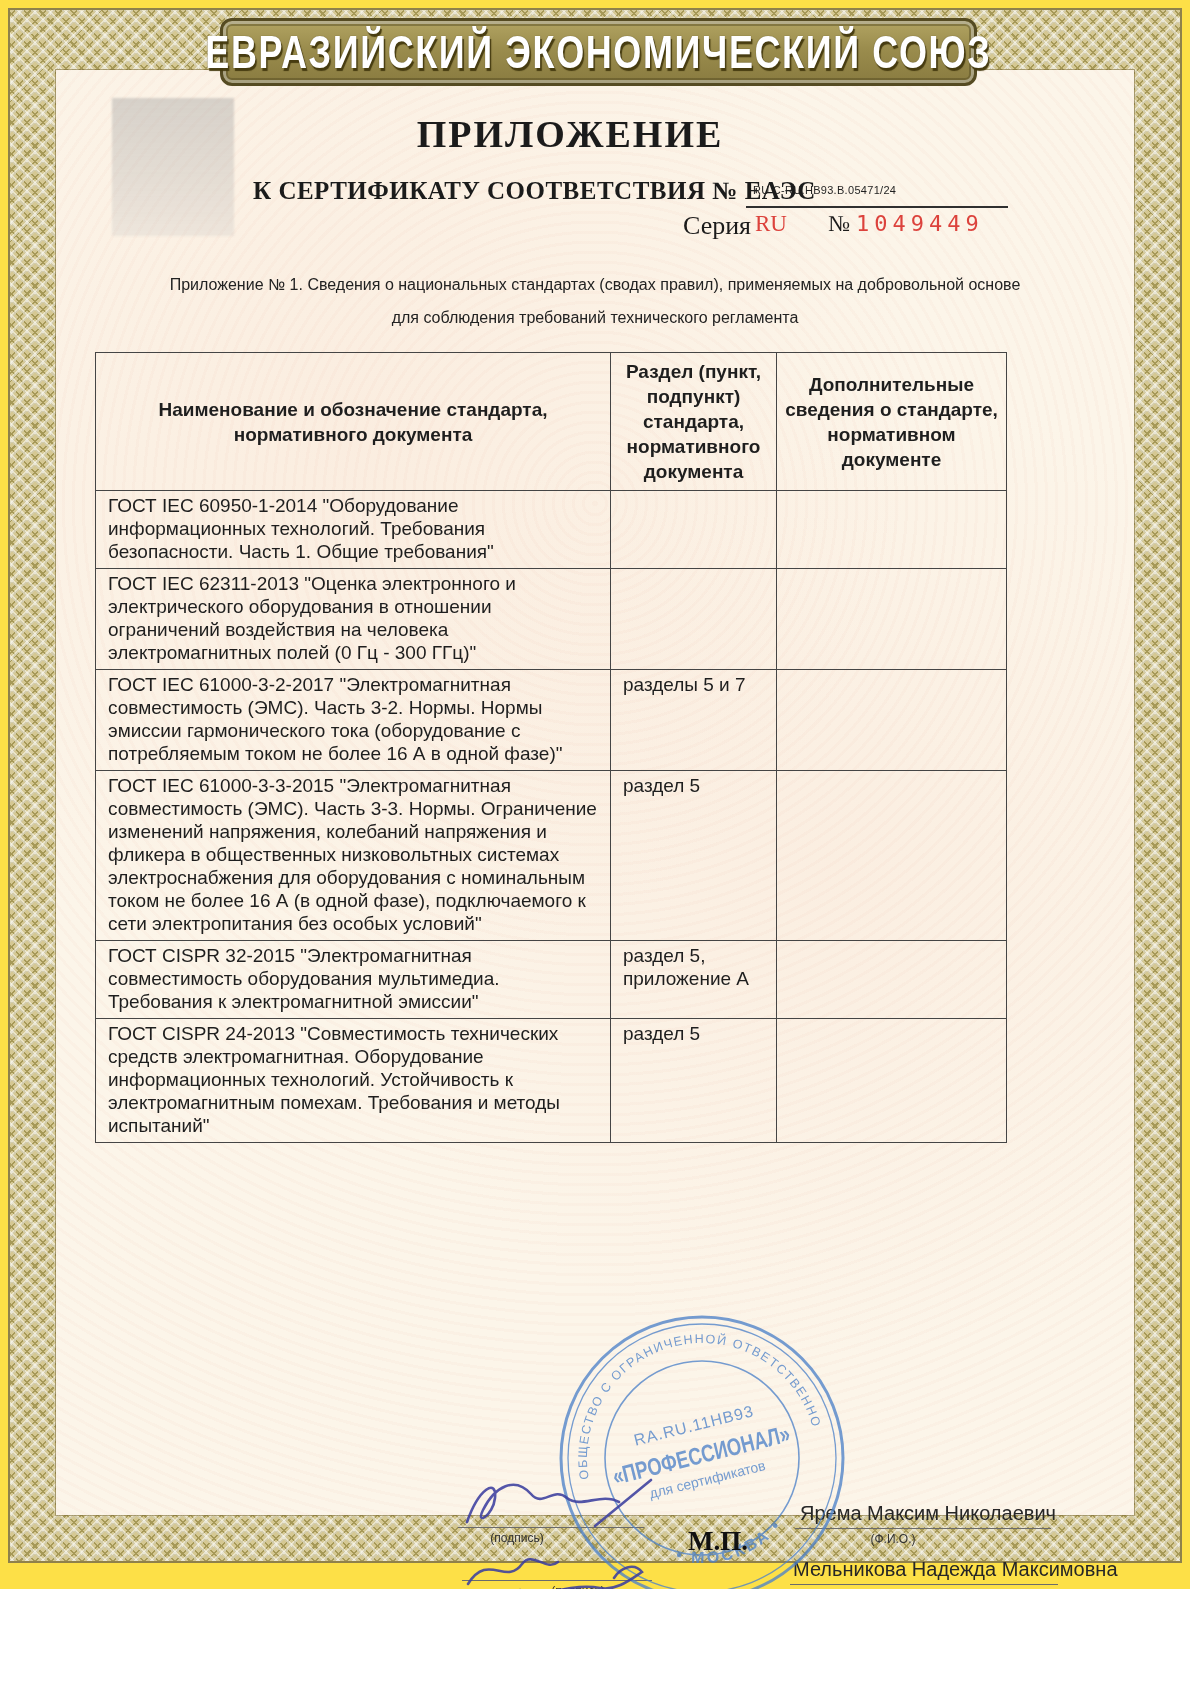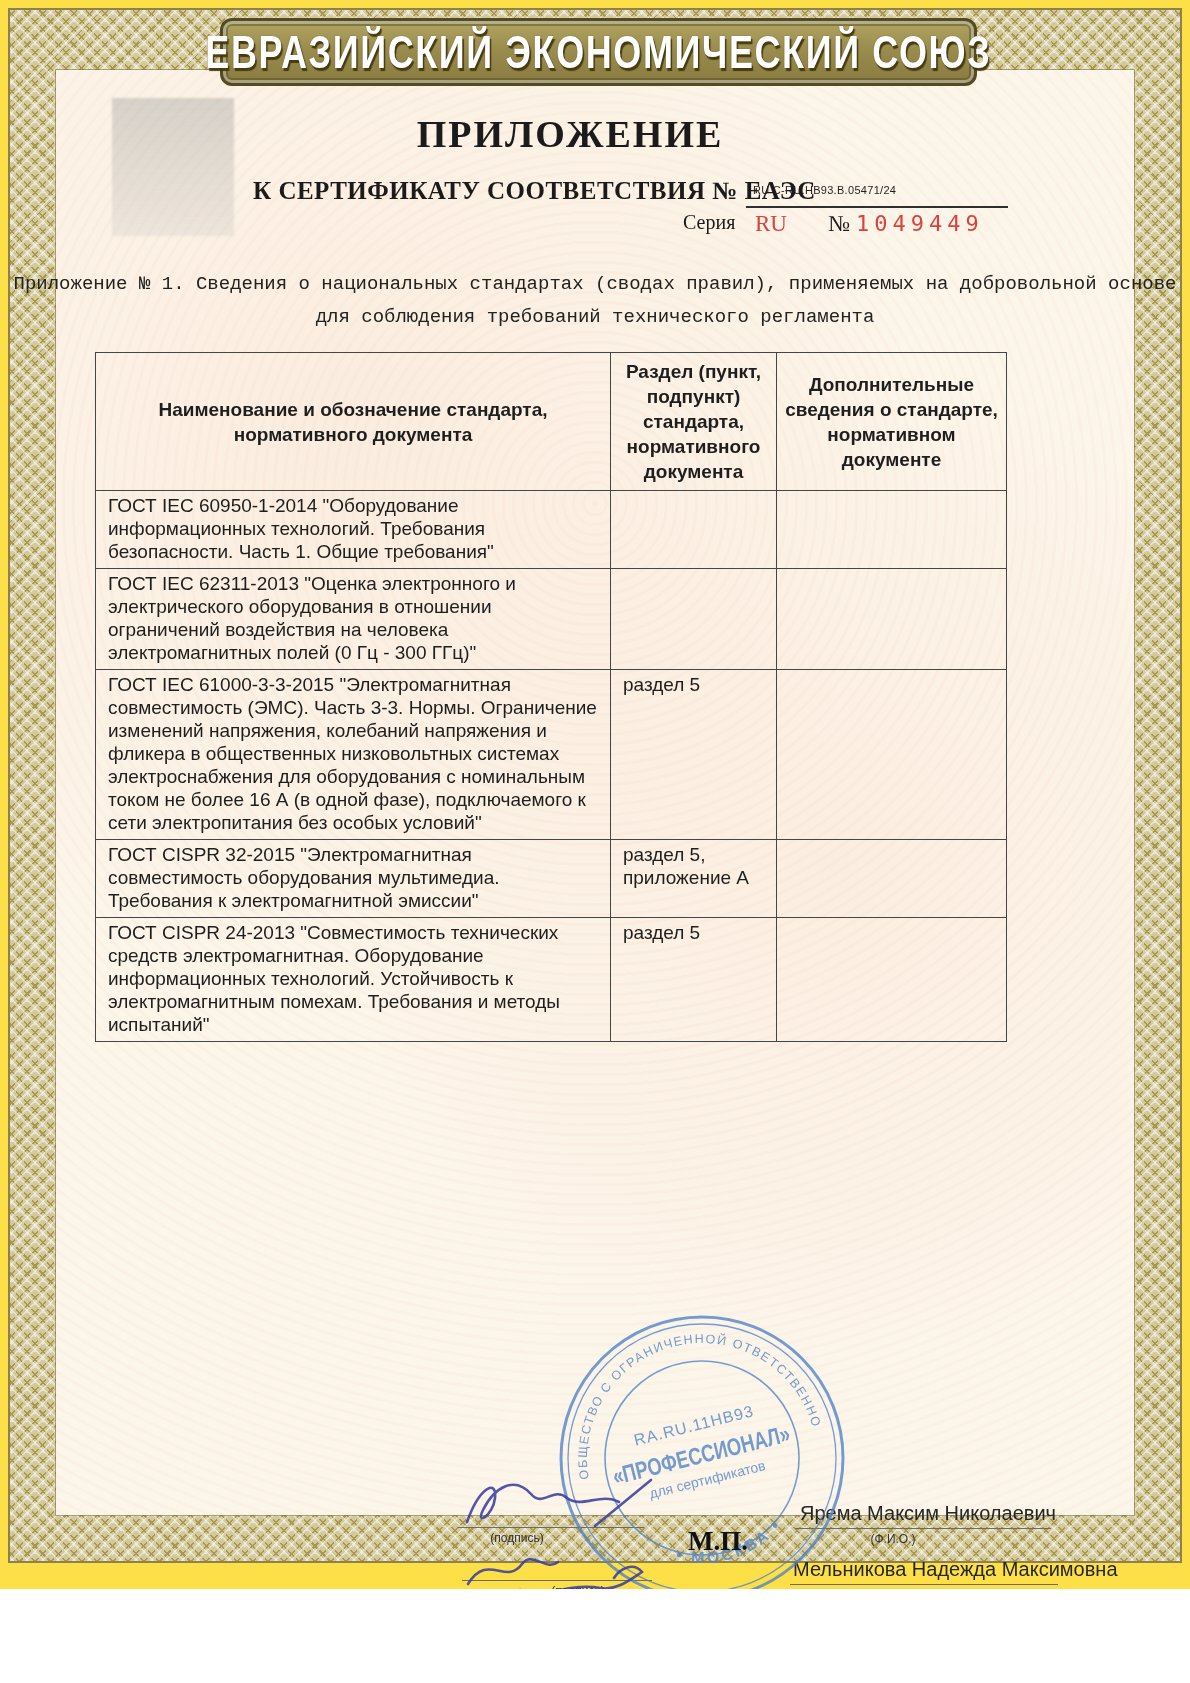--- a/index.html
+++ b/index.html
@@ -43,28 +43,28 @@
   .serif{font-family:"Liberation Serif",serif;}
 
   .doc-title{position:absolute;left:0;top:112px;width:1140px;text-align:center;
         font-family:Liberation Serif, serif;font-weight:bold;font-size:38px;letter-spacing:2px;color:#1b1b1b;}
 
   .subtitle{position:absolute;left:253px;top:177px;font-family:"Liberation Serif",serif;
         font-weight:bold;font-size:25px;color:#1b1b1b;letter-spacing:.5px;}
   .cert-number{position:absolute;left:753px;top:184px;font-size:11px;color:#1f1f1f;letter-spacing:.3px;}
   .cert-underline{position:absolute;left:746px;top:206px;width:262px;border-bottom:2px solid #2f2f2f;}
 
-  .series-label{position:absolute;left:683px;top:211px;font-family:"Liberation Serif",serif;font-size:20px;color:#1b1b1b;}
+  .series-label{position:absolute;left:683px;top:211px;font-family:"Liberation Serif",serif;font-size:26px;color:#1b1b1b;}
   .series-ru{position:absolute;left:755px;top:211px;font-family:"Liberation Serif",serif;font-size:23px;color:#dc423c;}
   .number-sign{position:absolute;left:828px;top:211px;font-family:"Liberation Serif",serif;font-size:23px;color:#1b1b1b;}
   .serial{position:absolute;left:856px;top:211px;font-family:"DejaVu Sans Mono",monospace;
         font-size:22px;color:#dc423c;letter-spacing:5px;}
 
   .intro{position:absolute;left:0;top:268px;width:1190px;text-align:center;color:#222;
-        font-size:19px;font-family:Liberation Mono, monospace;}
+        font-size:16px;}
   .intro div{line-height:33px;}
 
   table.standards{position:absolute;left:95px;top:352px;width:911px;border-collapse:collapse;
         table-layout:fixed;}
   table.standards th, table.standards td{border:1.5px solid #454545;color:#1e1e1e;
         font-family:"Liberation Sans",sans-serif;box-sizing:border-box;}
   table.standards th{height:137px;font-size:19px;font-weight:bold;line-height:25px;
         text-align:center;vertical-align:middle;padding:6px 8px;}
   table.standards td{font-size:19px;line-height:23px;vertical-align:top;padding:3px 8px 5px 12px;}
 
@@ -127,20 +127,25 @@
     </thead>
     <tbody>
       <tr>
         <td>ГОСТ IEC 60950-1-2014 "Оборудование информационных технологий. Требования безопасности. Часть 1. Общие требования"</td>
         <td></td>
         <td></td>
       </tr>
       <tr>
         <td>ГОСТ IEC 62311-2013 "Оценка электронного и электрического оборудования в отношении ограничений воздействия на человека электромагнитных полей (0 Гц - 300 ГГц)"</td>
         <td></td>
+        <td></td>
+      </tr>
+      <tr>
+        <td>ГОСТ IEC 61000-3-2-2017 "Электромагнитная совместимость (ЭМС). Часть 3-2. Нормы. Нормы эмиссии гармонического тока (оборудование с потребляемым током не более 16 А в одной фазе)"</td>
+        <td>разделы 5 и 7</td>
         <td></td>
       </tr>
       <tr>
         <td>ГОСТ IEC 61000-3-3-2015 "Электромагнитная совместимость (ЭМС). Часть 3-3. Нормы. Ограничение изменений напряжения, колебаний напряжения и фликера в общественных низковольтных системах электроснабжения для оборудования с номинальным током не более 16 А (в одной фазе), подключаемого к сети электропитания без особых условий"</td>
         <td>раздел 5</td>
         <td></td>
       </tr>
       <tr>
         <td>ГОСТ CISPR 32-2015 "Электромагнитная совместимость оборудования мультимедиа. Требования к электромагнитной эмиссии"</td>
         <td>раздел 5, приложение А</td>

